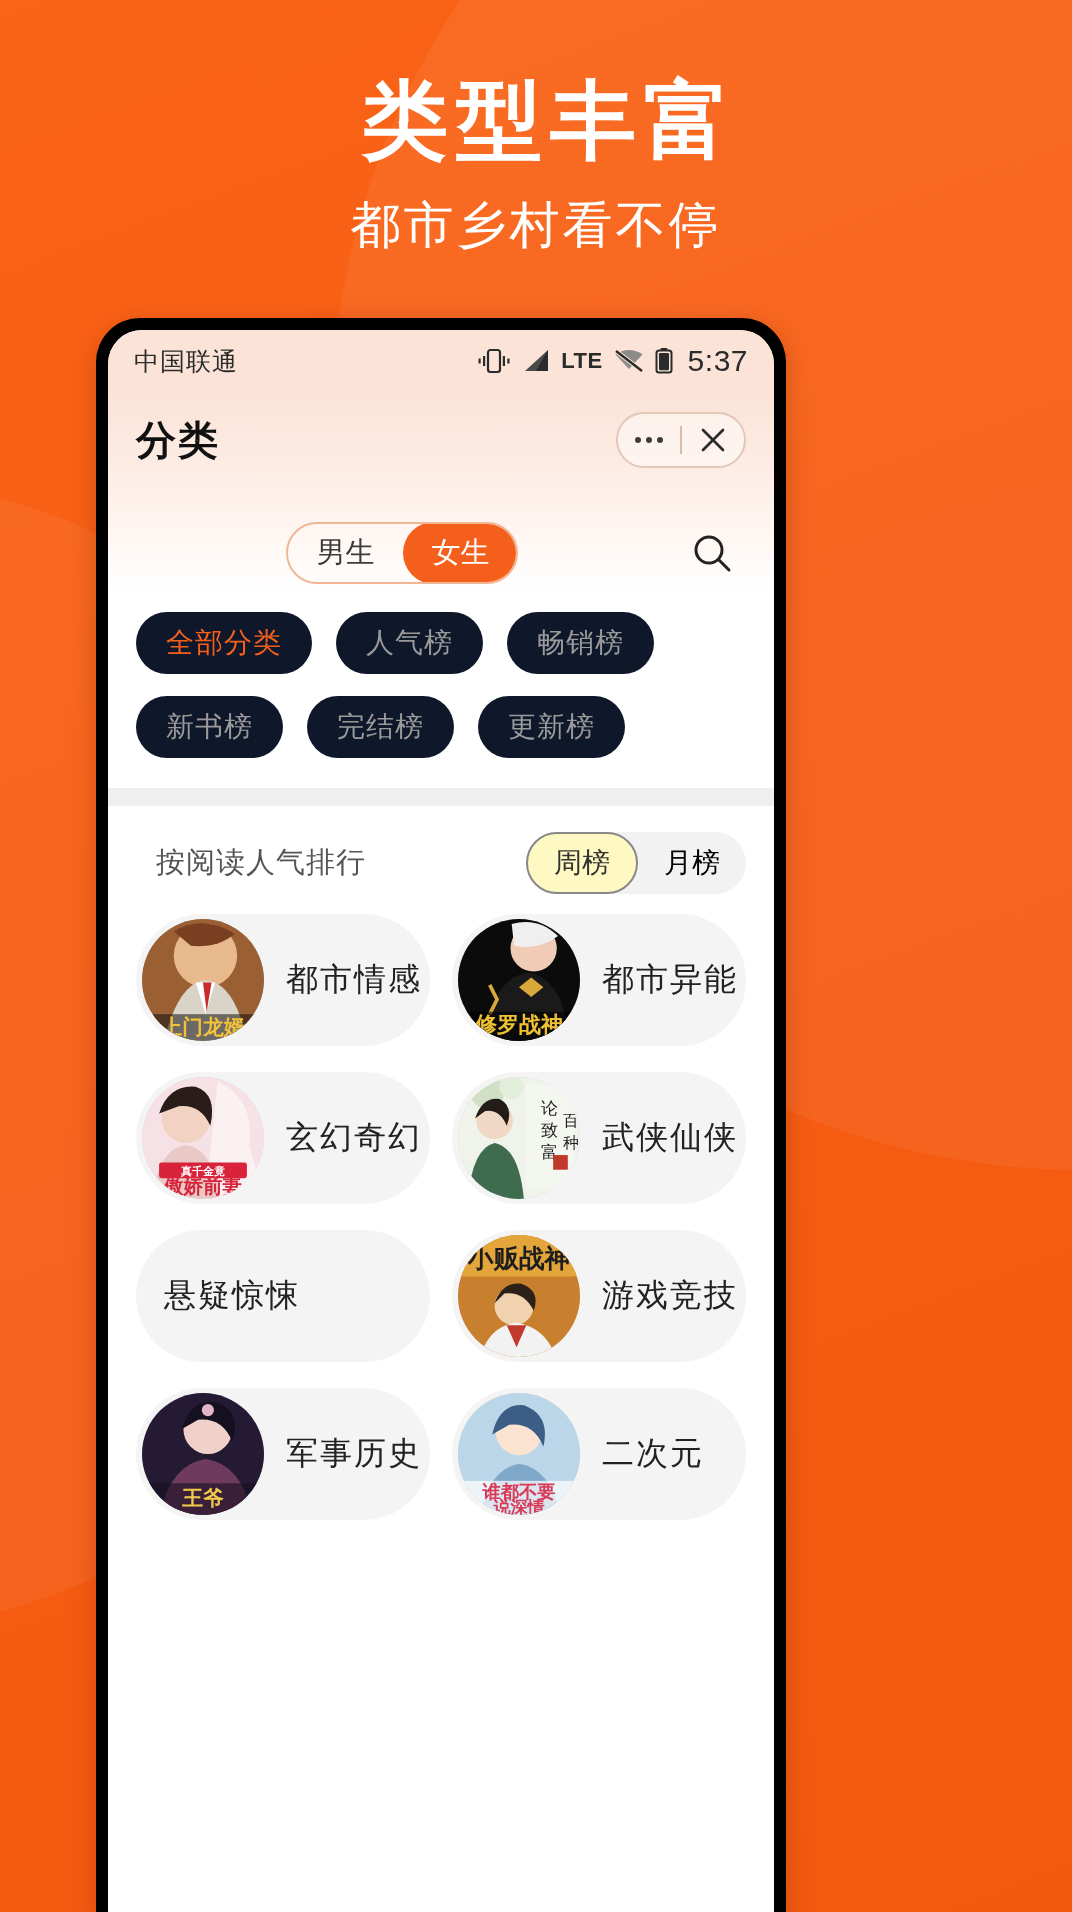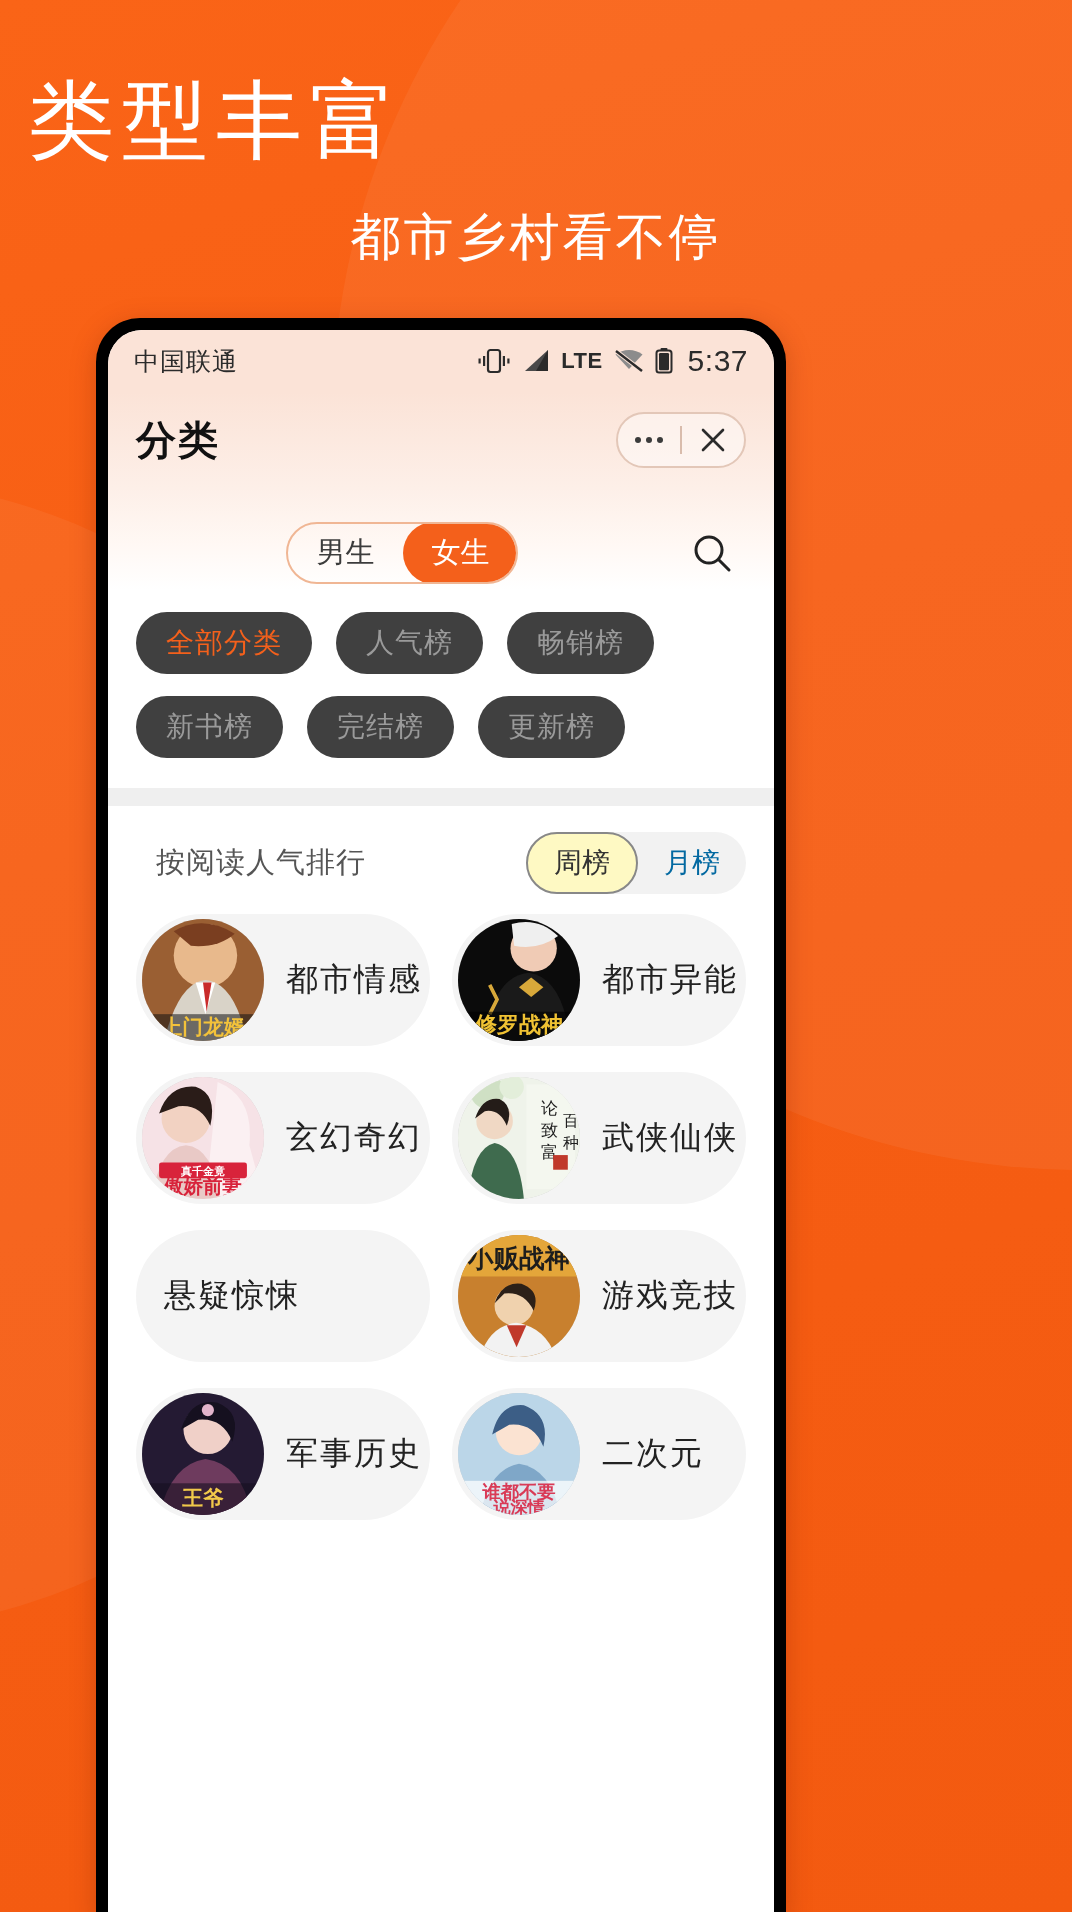--- a/index.html
+++ b/index.html
@@ -27,31 +27,31 @@
   .promo-arc-left{
     position:absolute;
     width:1150px; height:1150px;
     border-radius:50%;
     left:-720px; top:480px;
     background:rgba(255,255,255,0.05);
   }
 
   .promo-title{
     position:absolute; top:72px; left:0; right:0;
-    text-align:left;
+    text-align:center;
     font-family:"Liberation Serif","DejaVu Serif",serif;
-    font-weight:normal;
+    font-weight:bold;
     font-size:86px;
     letter-spacing:8px;
     color:#FFFFFF;
     line-height:1.15;
     padding-left:28px;
   }
   .promo-sub{
-    position:absolute; top:204px; left:0; right:0;
+    position:absolute; top:192px; left:0; right:0;
     text-align:center;
     font-size:50px;
     letter-spacing:3px;
     color:#FFFFFF;
     font-weight:400;
   }
 
   
   .phone{
     position:absolute;
@@ -148,21 +148,21 @@
   
   .chips{
     background:#fff;
     padding:22px 28px 30px 28px;
     display:flex; flex-wrap:wrap; gap:22px 24px;
   }
   .chip{
     height:62px;
     padding:0 30px;
     border-radius:34px;
-    background:#404040;
+    background:#0f172a;
     display:flex;align-items:center;justify-content:center;
     font-size:28px;
     color:#9a9a9a;
     letter-spacing:1px;
   }
   .chip.active{ color:#F4601B; }
 
   .band{ height:18px; background:#EFEFEF; }
 
   
@@ -176,21 +176,21 @@
     margin-left:auto;
     display:flex; align-items:center;
     background:#F2F2F2;
     border-radius:34px;
     height:62px;
     position:relative;
   }
   .rt{
     padding:0 26px; height:100%;
     display:flex;align-items:center;justify-content:center;
-    font-size:28px; color:#0369a1;
+    font-size:28px; color:#000000;
     border-radius:34px;
   }
   .rt.active{
     background:#fef9c3; color:#333;
     border:2px solid #888;
   }
 
   
   .grid{
     background:#fff;

